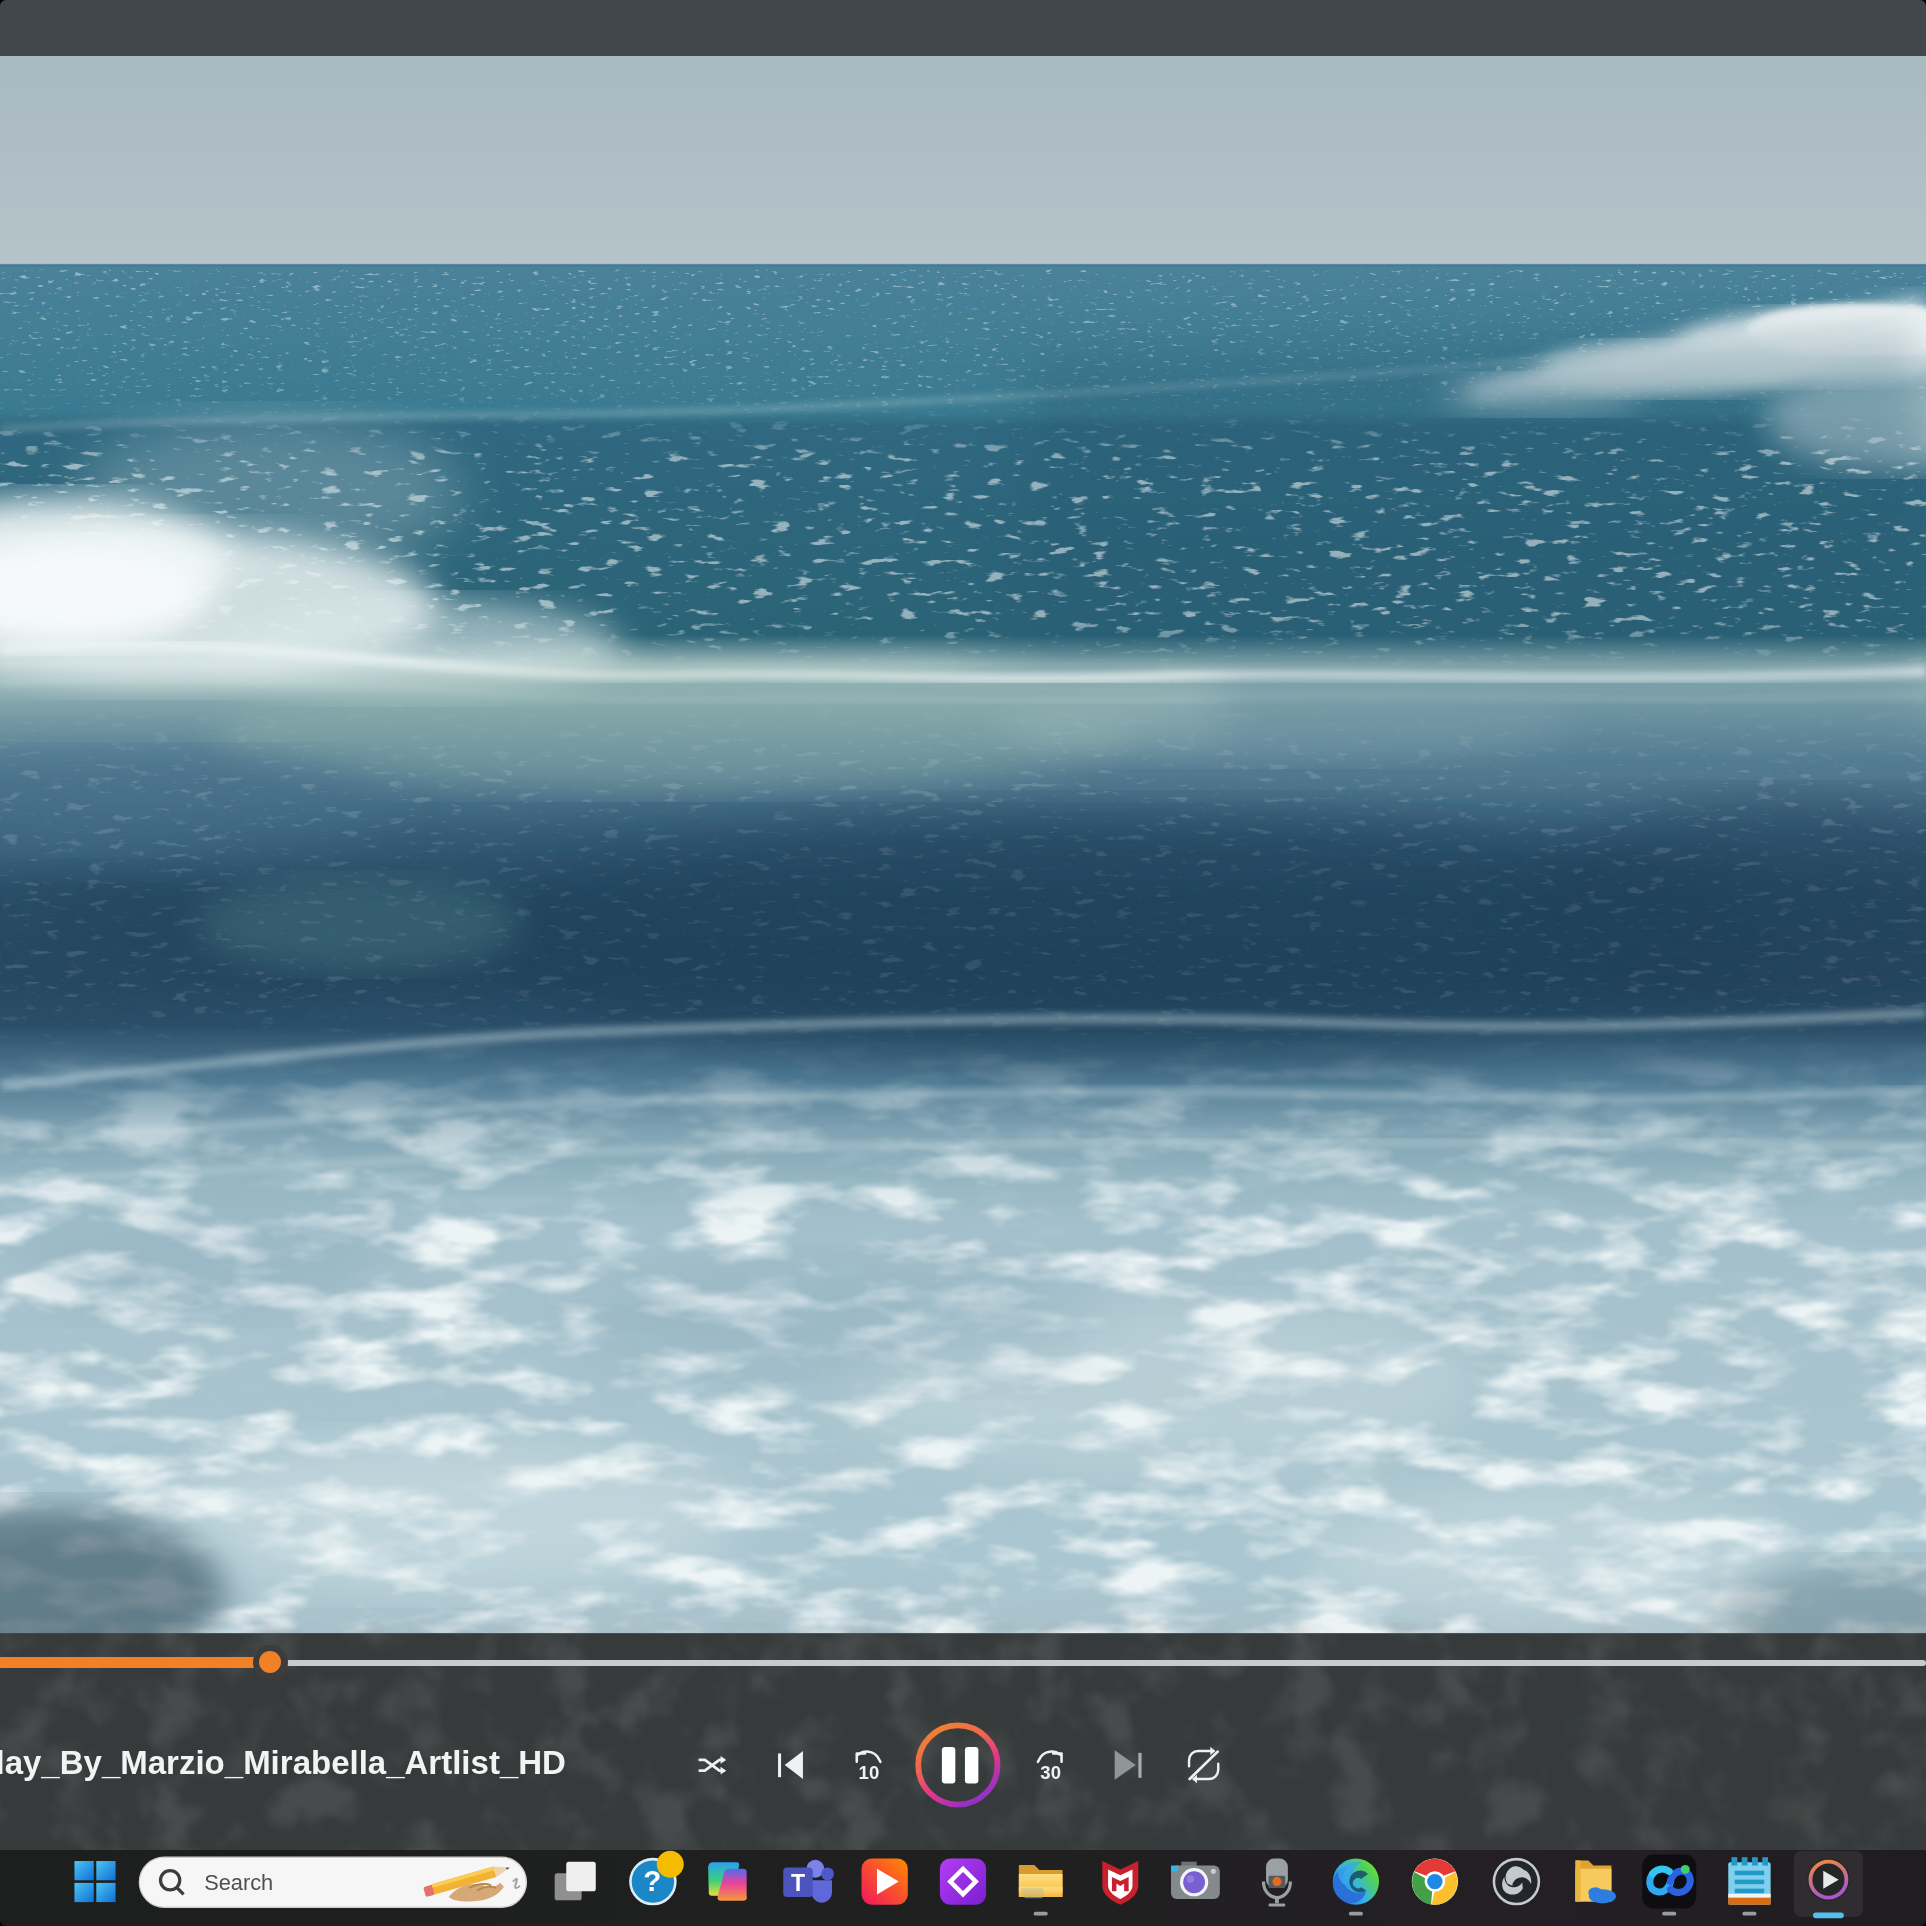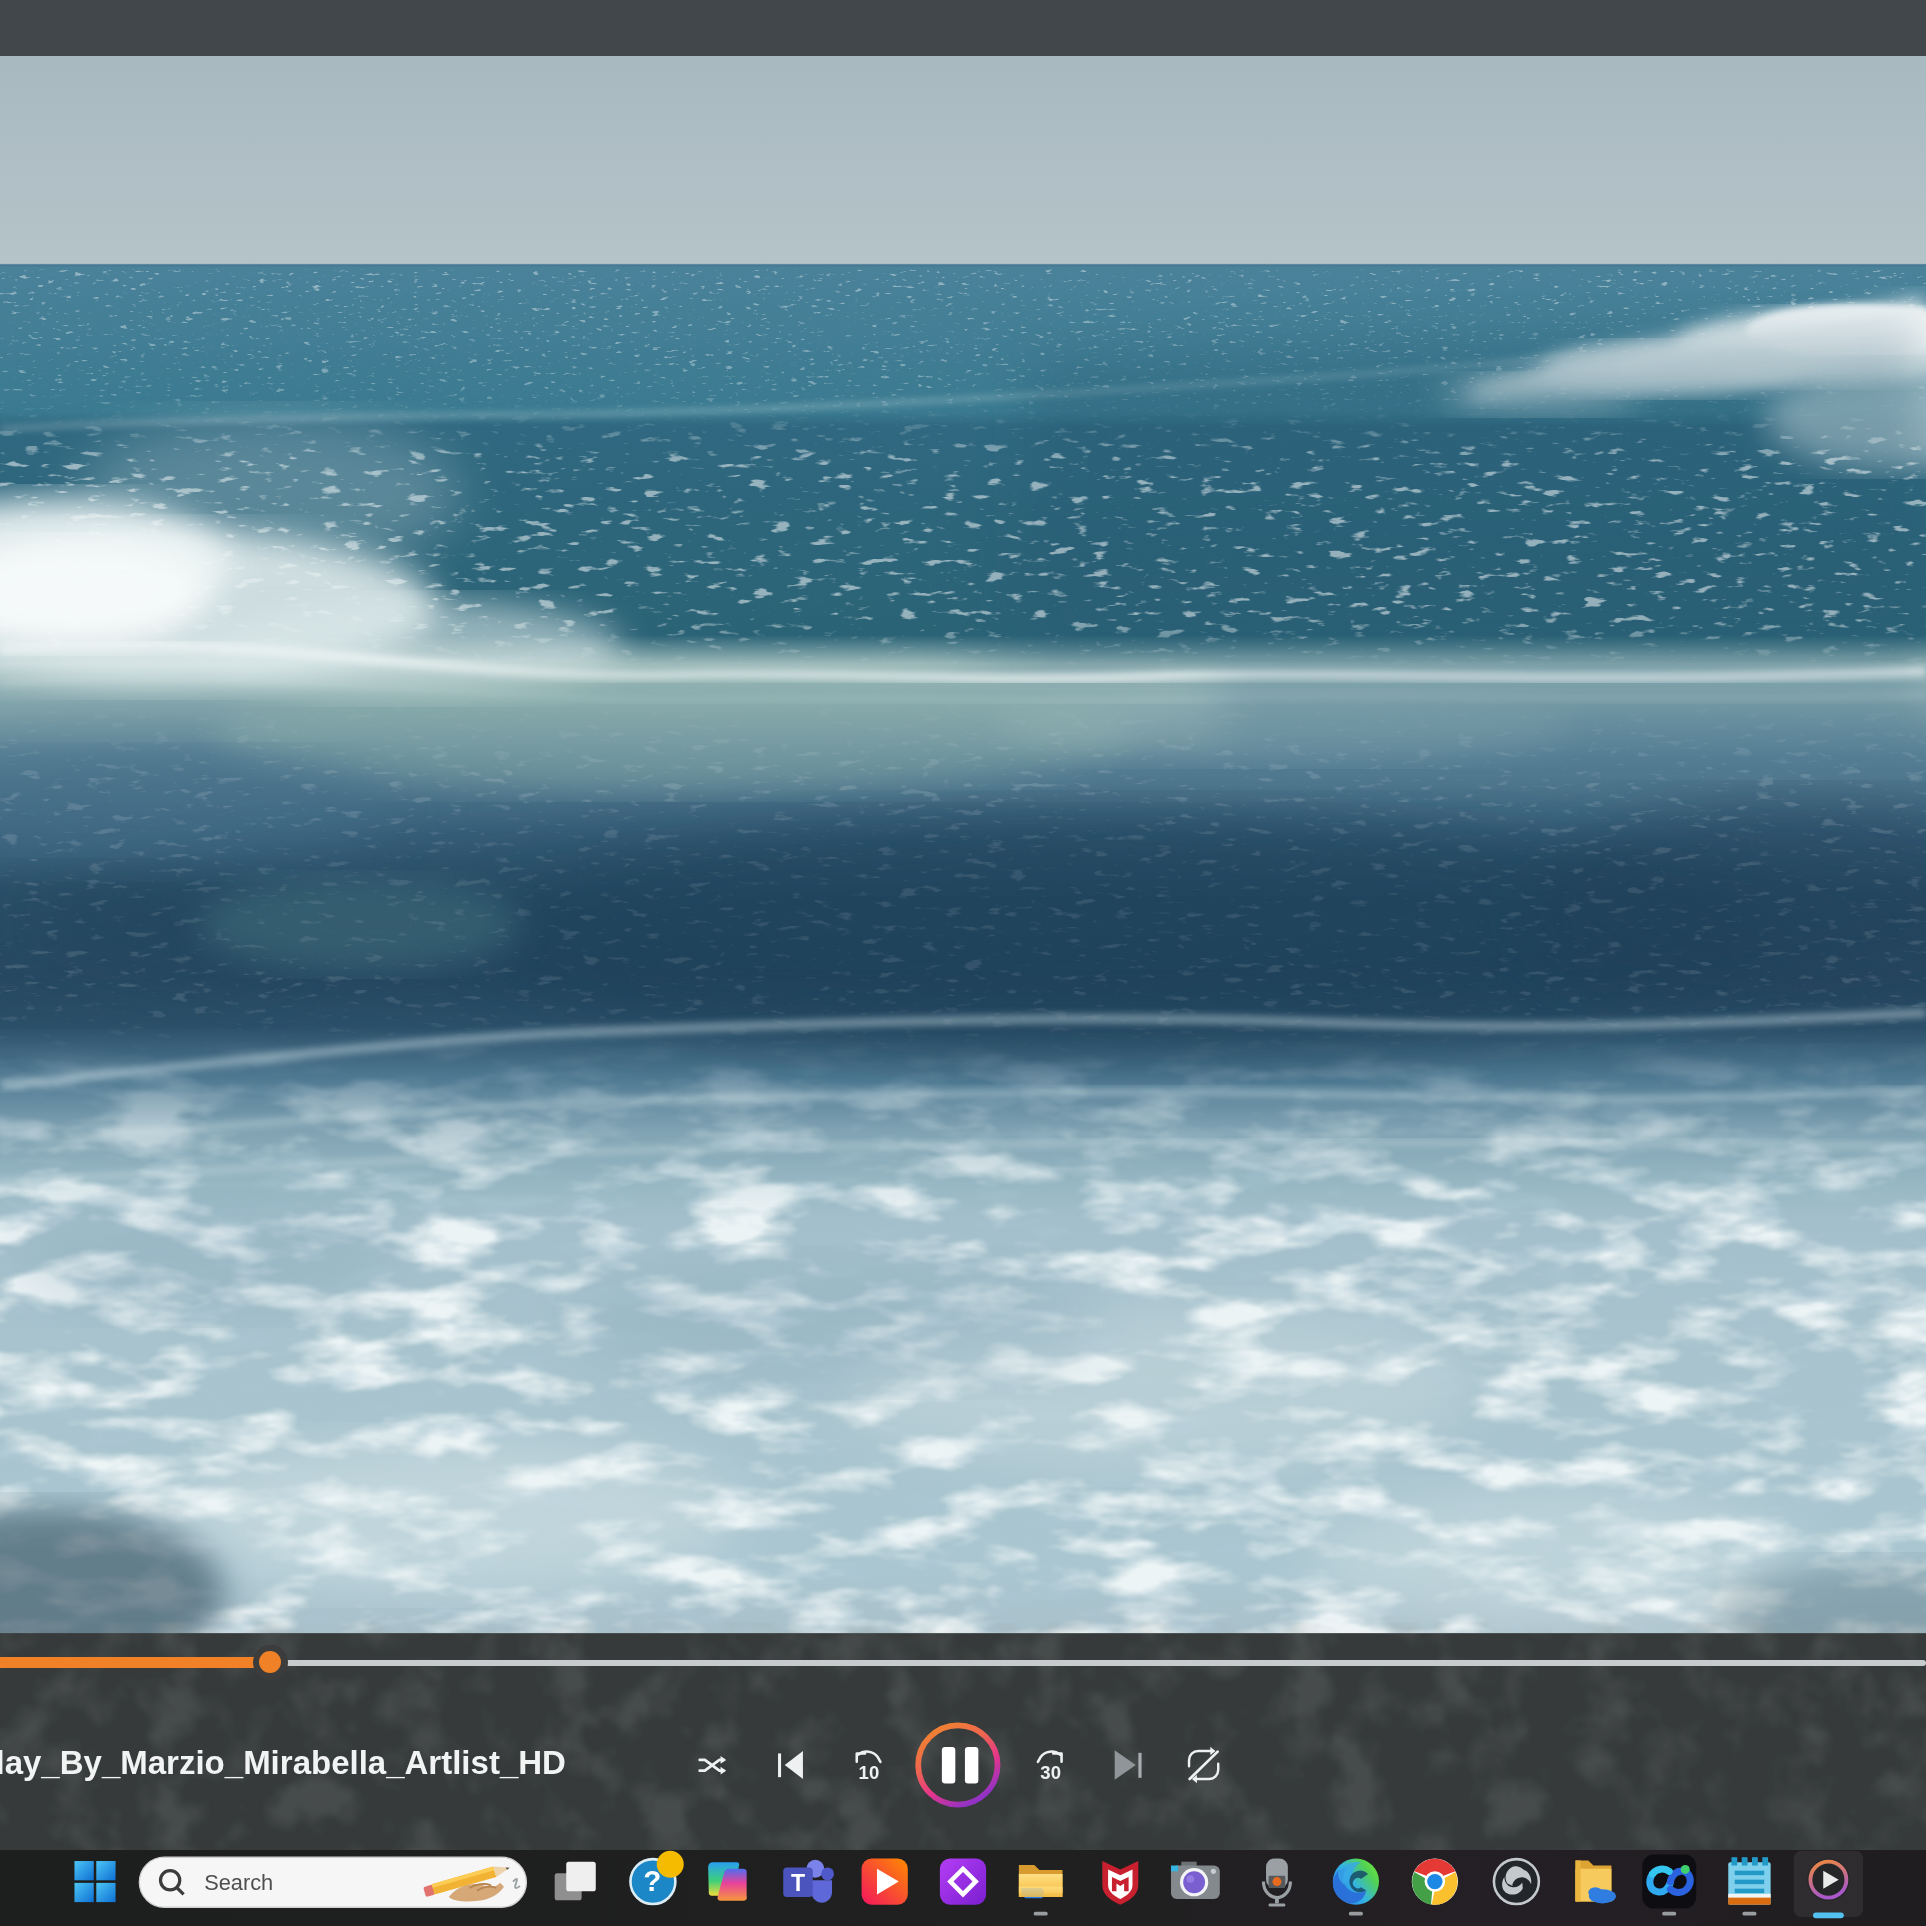--- a/index.html
+++ b/index.html
@@ -1,14 +1,14 @@
 <!DOCTYPE html>
 <html style="font-size:10.3px"><head><meta charset="utf-8"><style>
 html,body{margin:0;padding:0;width:1926px;height:1926px;overflow:hidden;background:#000;font-family:"Liberation Sans",sans-serif;}
-#stage{position:relative;width:1926px;height:1926px;overflow:hidden;}
+#stage{position:relative;width:1926px;height:1926px;overflow:hidden;border-radius:6px;}
 .abs{position:absolute;}
 </style></head>
 <body>
 <div id="stage">
 <svg class="abs" style="left:0;top:0" width="1926" height="1926" viewBox="0 0 3000 3000">
 <defs>
 <linearGradient id="sky" x1="0" y1="0" x2="0" y2="1">
   <stop offset="0" stop-color="#a8b9c0"></stop>
   <stop offset="1" stop-color="#b5c4c9"></stop>
 </linearGradient>

